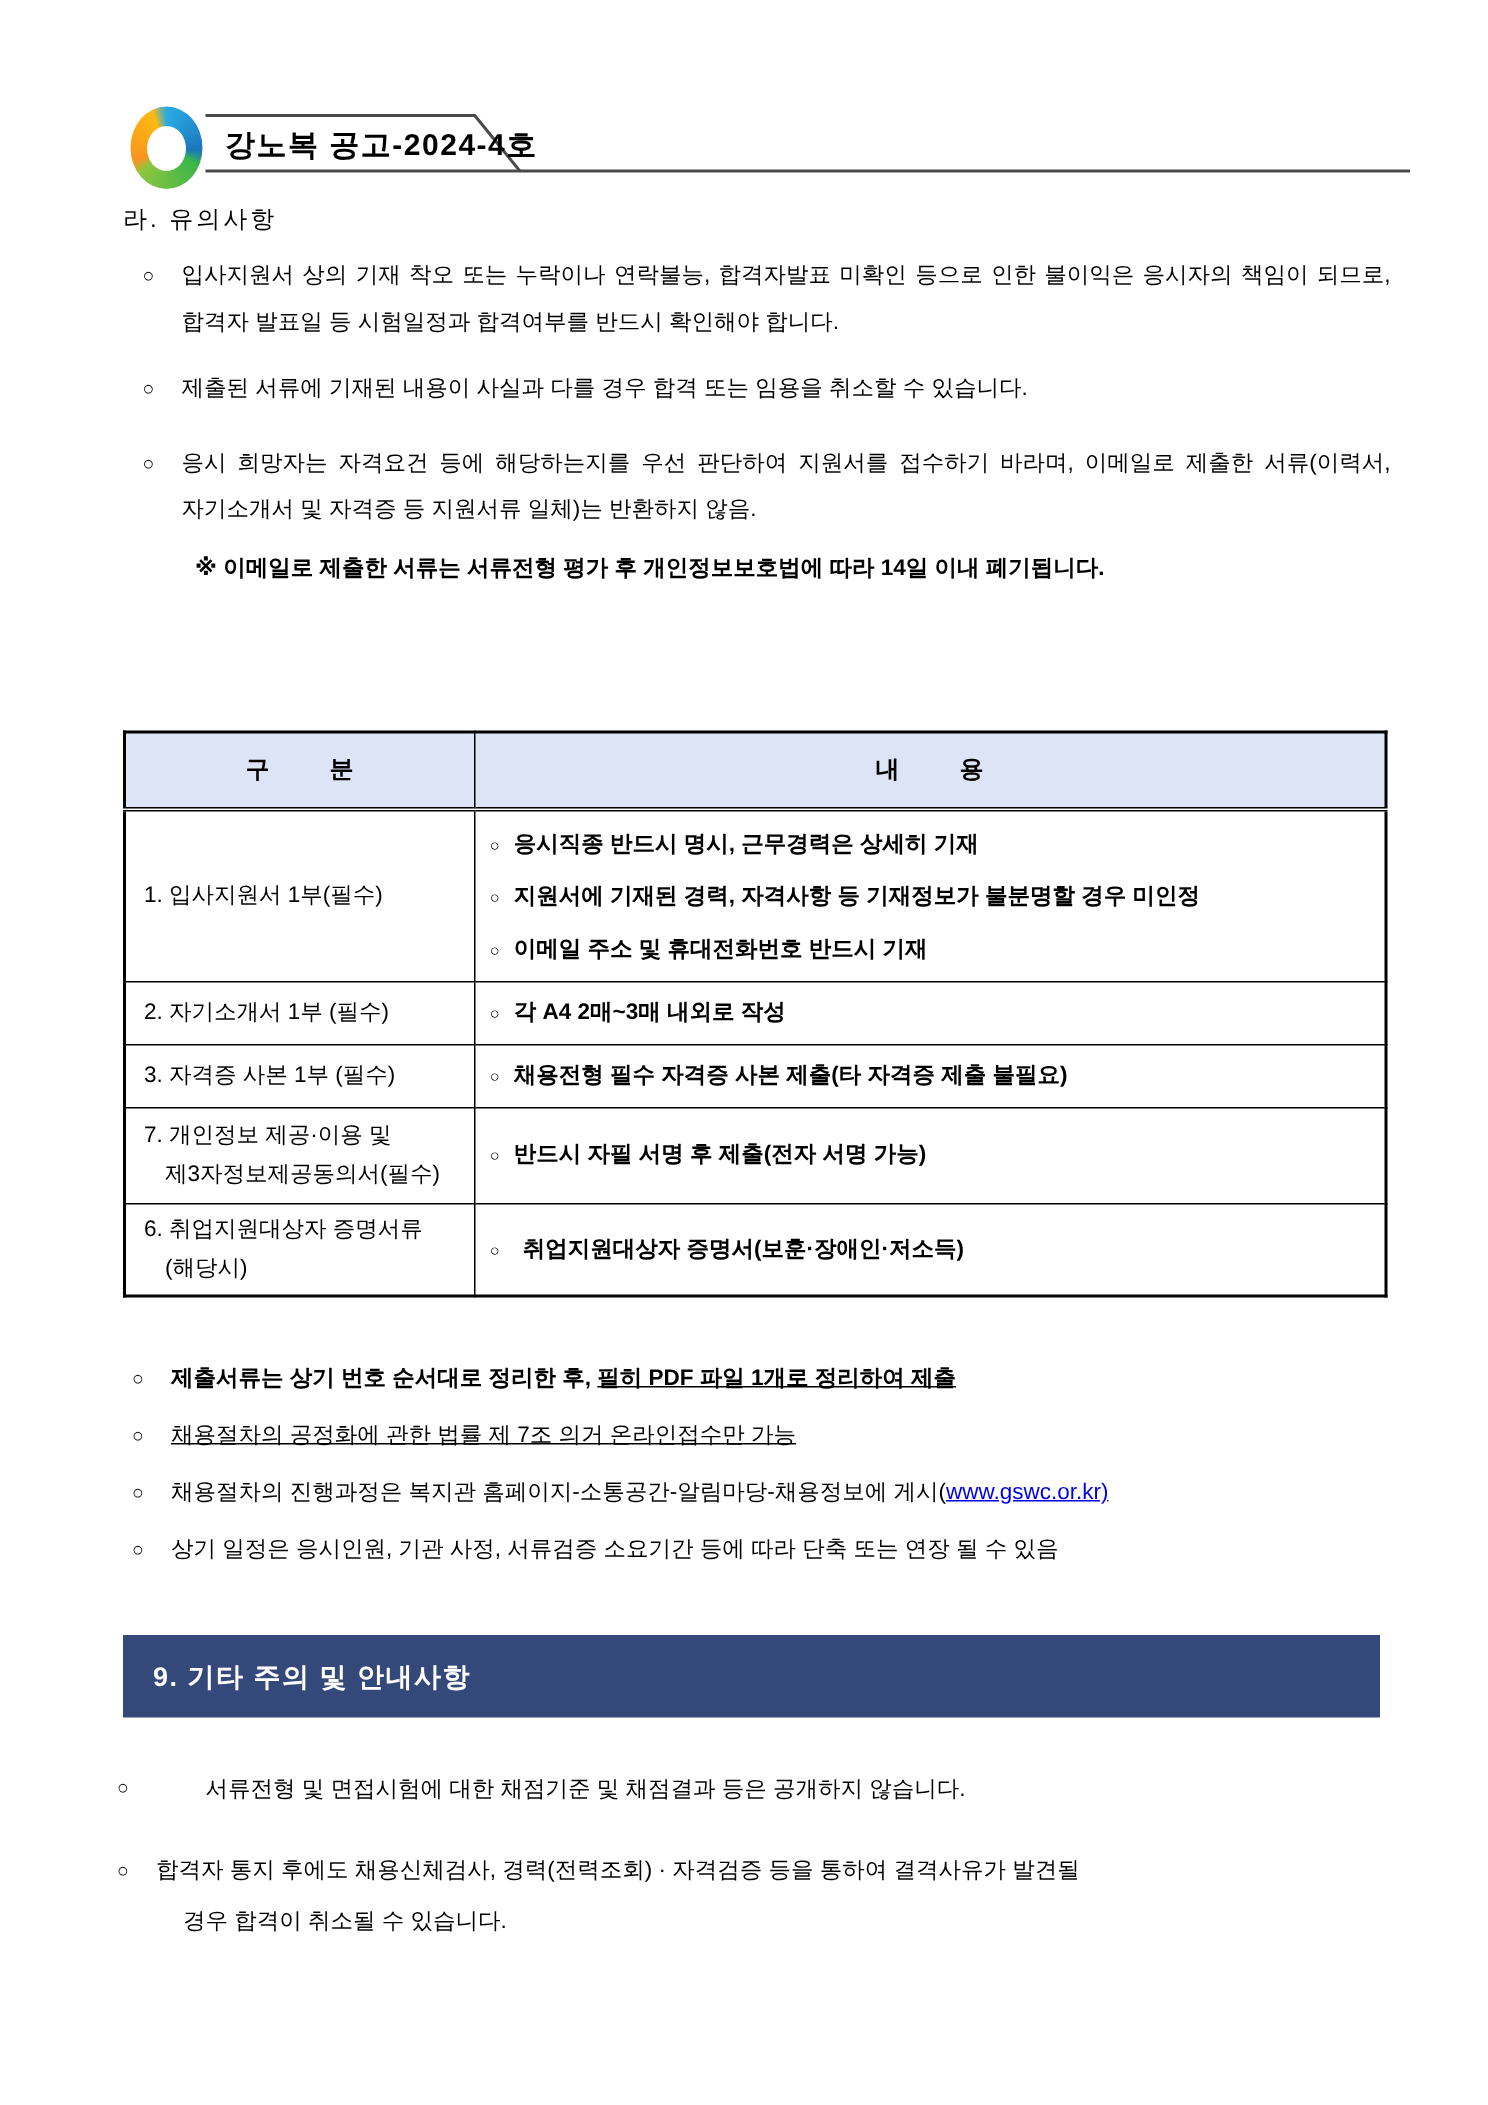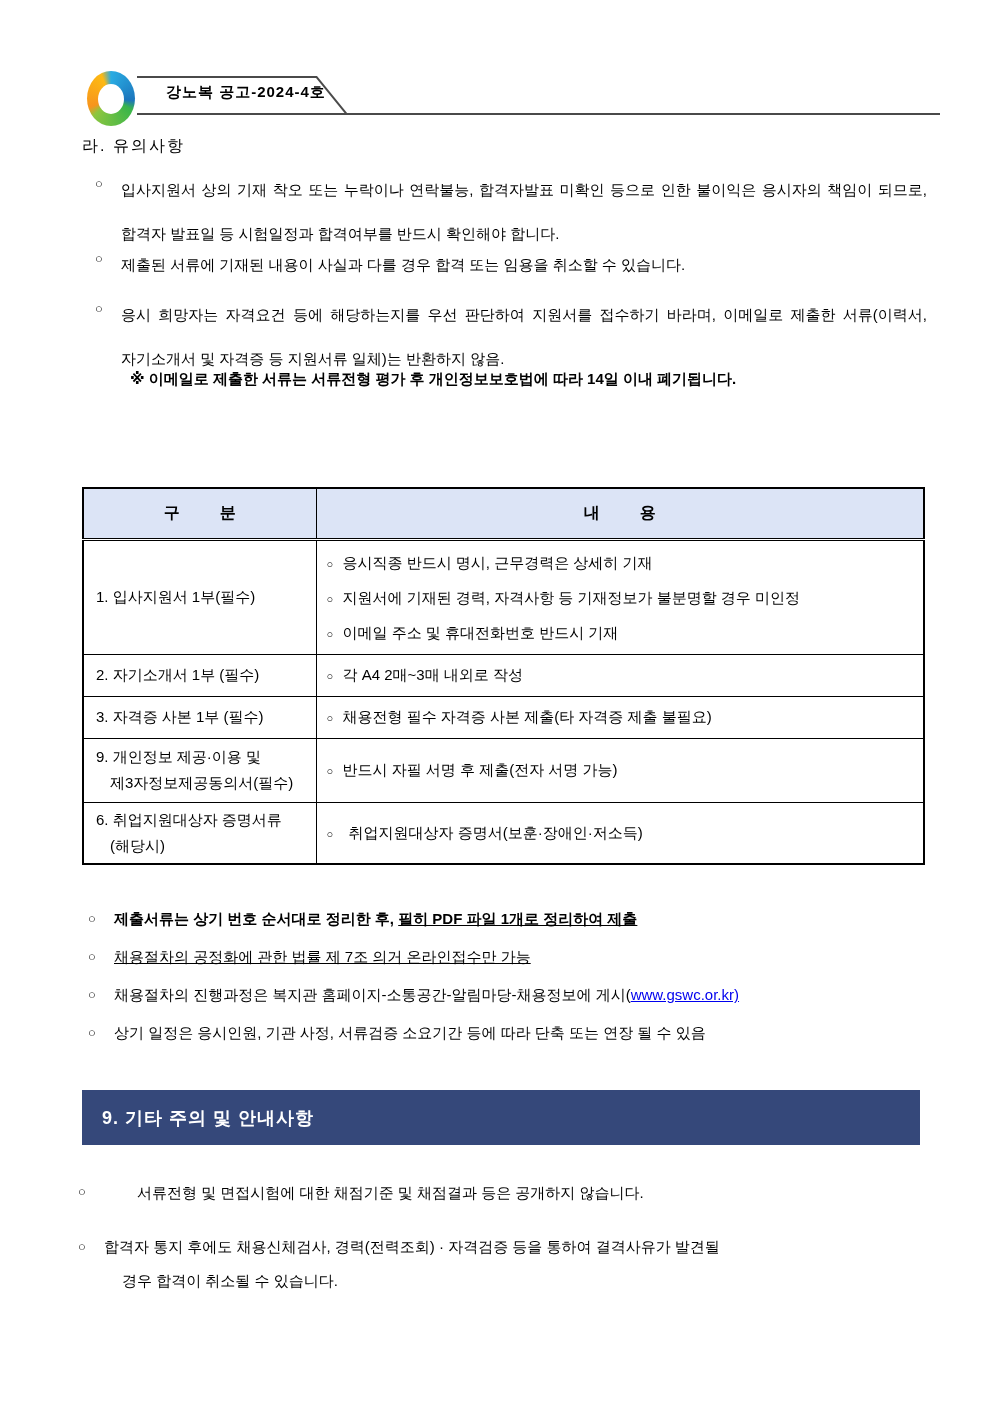--- a/index.html
+++ b/index.html
@@ -20,28 +20,28 @@
       #f7941d 247deg, #fdb913 338deg, #29abe2 360deg);
   }
   .logo::after {
     content:""; position:absolute; left:50%; top:50%; width:26px; height:30px;
     transform:translate(-50%,-50%); border-radius:50%; background:#fff;
   }
   .tab-top-line   { position:absolute; left:137px; top:76px;  width:180px; border-top:2px solid #4a4a4a; }
   .tab-diagonal   { position:absolute; left:317px; top:76px;  width:48px;  border-top:2px solid #4a4a4a;
                     transform:rotate(50.9deg); transform-origin:top left; }
   .tab-bottom-line{ position:absolute; left:137px; top:113px; width:803px; border-top:2px solid #4a4a4a; }
-  .doc-number     { position:absolute; left:166px; top:83px; font-weight:bold; font-size:15px; letter-spacing:1px;text-align:right; }
+  .doc-number     { position:absolute; left:150px; top:83px; font-weight:bold; font-size:20px; letter-spacing:1px;text-align:right; }
 
   
   .abs { position:absolute; }
   .heading-ra { left:82px; top:136px; font-size:16px; letter-spacing:2px; }
   .bullet-row { display:flex; align-items:flex-start; }
   .bullet-marker { flex:0 0 26px; font-size:13px; line-height:31px; }
-  .bullet-text { flex:1; line-height:44px; text-align:justify; text-align-last:left; }
+  .bullet-text { flex:1; line-height:31px; text-align:justify; text-align-last:left; }
   .note-star { font-weight:bold; line-height:28px; }
 
   
   .section-bar {
     position:absolute; left:82px; width:838px; height:55px;
     background:#35487a; color:#ffffff; display:flex; align-items:center;
     padding-left:20px; font-size:18px; font-weight:bold; letter-spacing:1px;
   }
 
   
@@ -51,21 +51,21 @@
   table { border:2px solid #000; }
   th {
     background:#dce4f6; height:51px; font-size:16px; font-weight:bold;
     text-align:center; white-space:pre; border-bottom:3px double #000;
   }
   td.cat { padding:4px 6px 4px 12px; font-size:15px; line-height:26px; }
   td.cat .cat-line2 { display:block; padding-left:14px; }
   td.cont { padding:4px 8px 4px 10px; }
   .citem { display:flex; align-items:baseline; }
   .citem .cb { flex:0 0 16px; font-size:11px; }
-  .citem .ct { flex:1; line-height:26px; }
+  .citem .ct { flex:1; line-height:26px;font-weight:bold; }
   tr.r-tall .citem .ct { line-height:35px; }
 
   
   .note-line { display:flex; align-items:flex-start; line-height:30px; }
   .note-line .bullet-marker { line-height:30px; }
   .u { text-decoration:underline; }
   .b { font-weight:bold; }
   a.link { color:#0000ee; text-decoration:underline; cursor:pointer; }
 
   .item-cont-line { padding-left:44px; line-height:34px; }
@@ -156,21 +156,21 @@
           </td>
           <td class="cont">
             <div class="citem">
                 <span class="cb">○</span>
                 <span class="ct">채용전형 필수 자격증 사본 제출(타 자격증 제출 불필요)</span>
               </div>
           </td>
         </tr>
         <tr style="height:64px">
           <td class="cat">
-            <span>9. 개인정보 제공·이용 및</span>
+            <span>7. 개인정보 제공·이용 및</span>
             <span class="cat-line2">제3자정보제공동의서(필수)</span>
           </td>
           <td class="cont">
             <div class="citem">
                 <span class="cb">○</span>
                 <span class="ct">반드시 자필 서명 후 제출(전자 서명 가능)</span>
               </div>
           </td>
         </tr>
         <tr style="height:55px">

